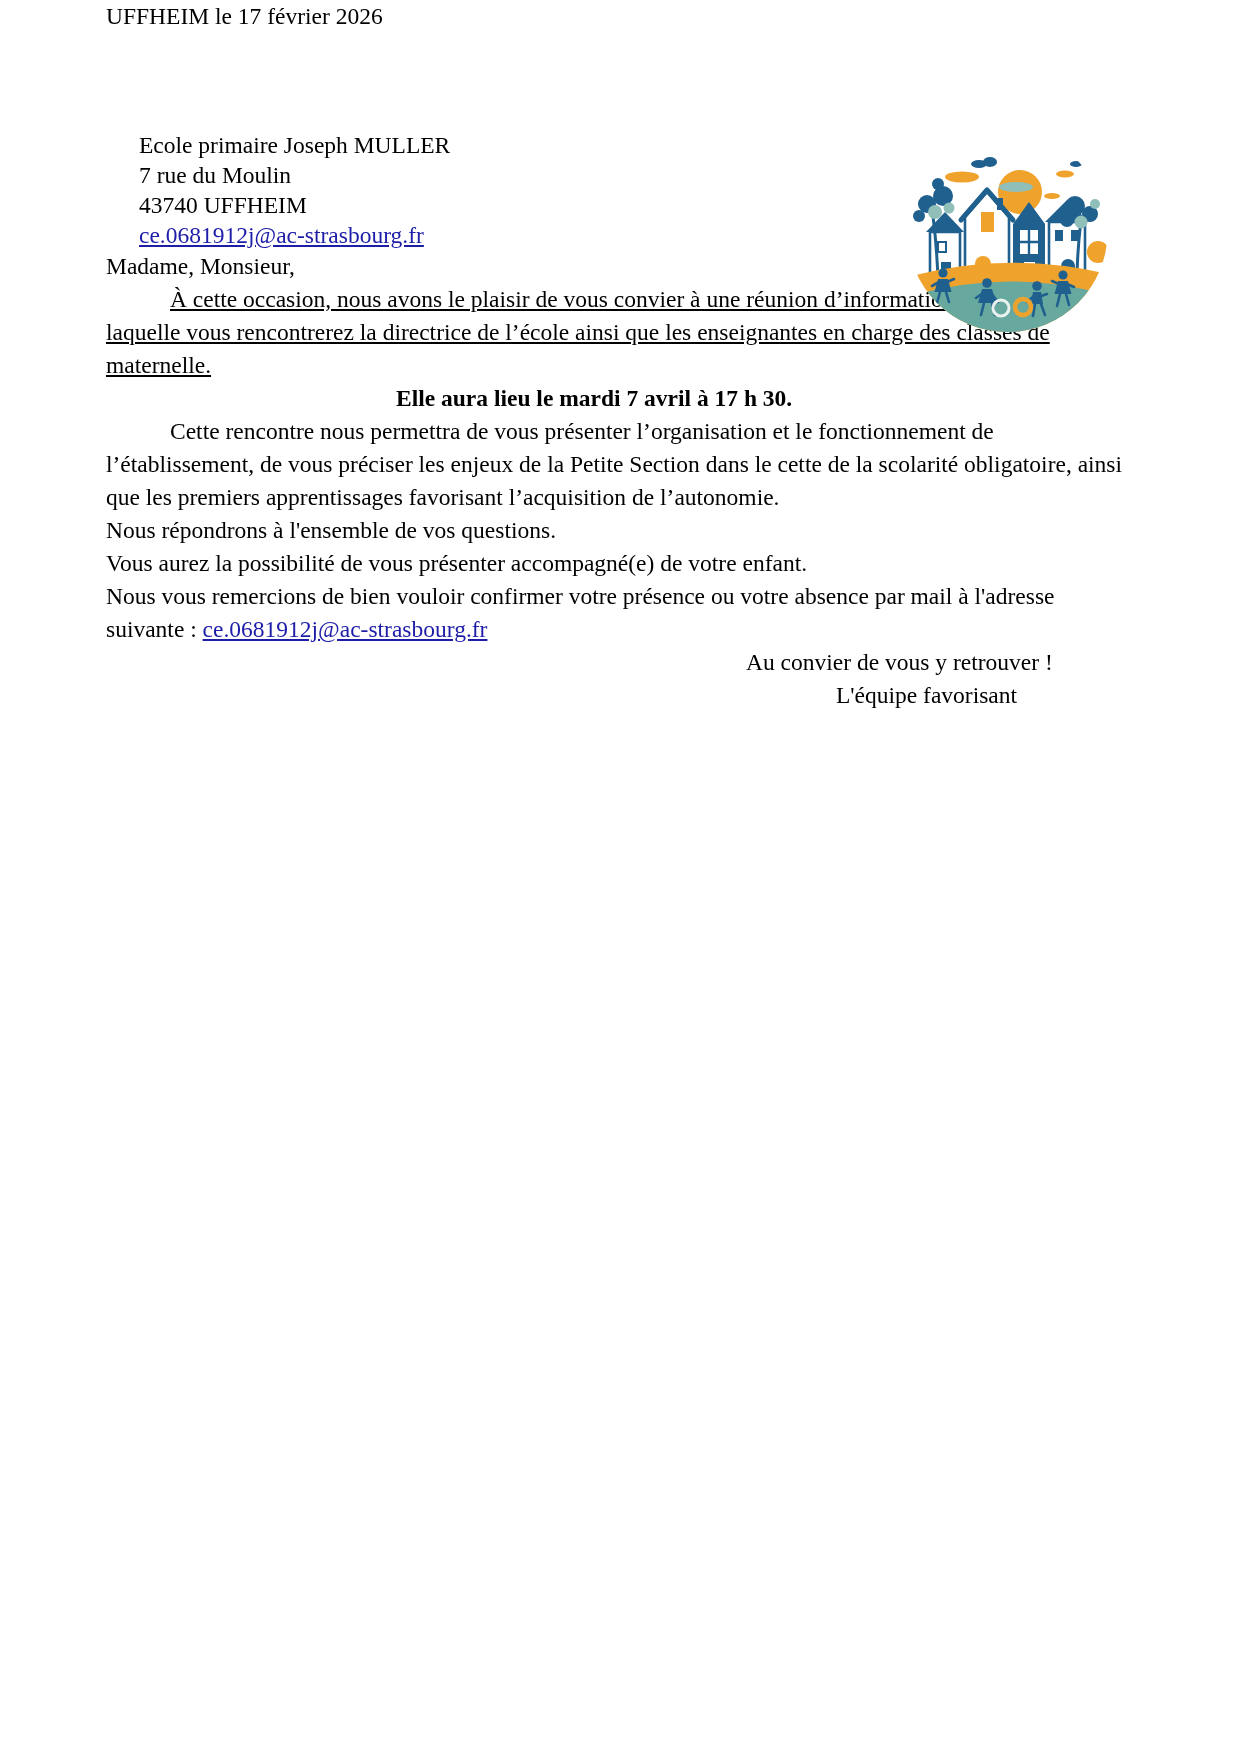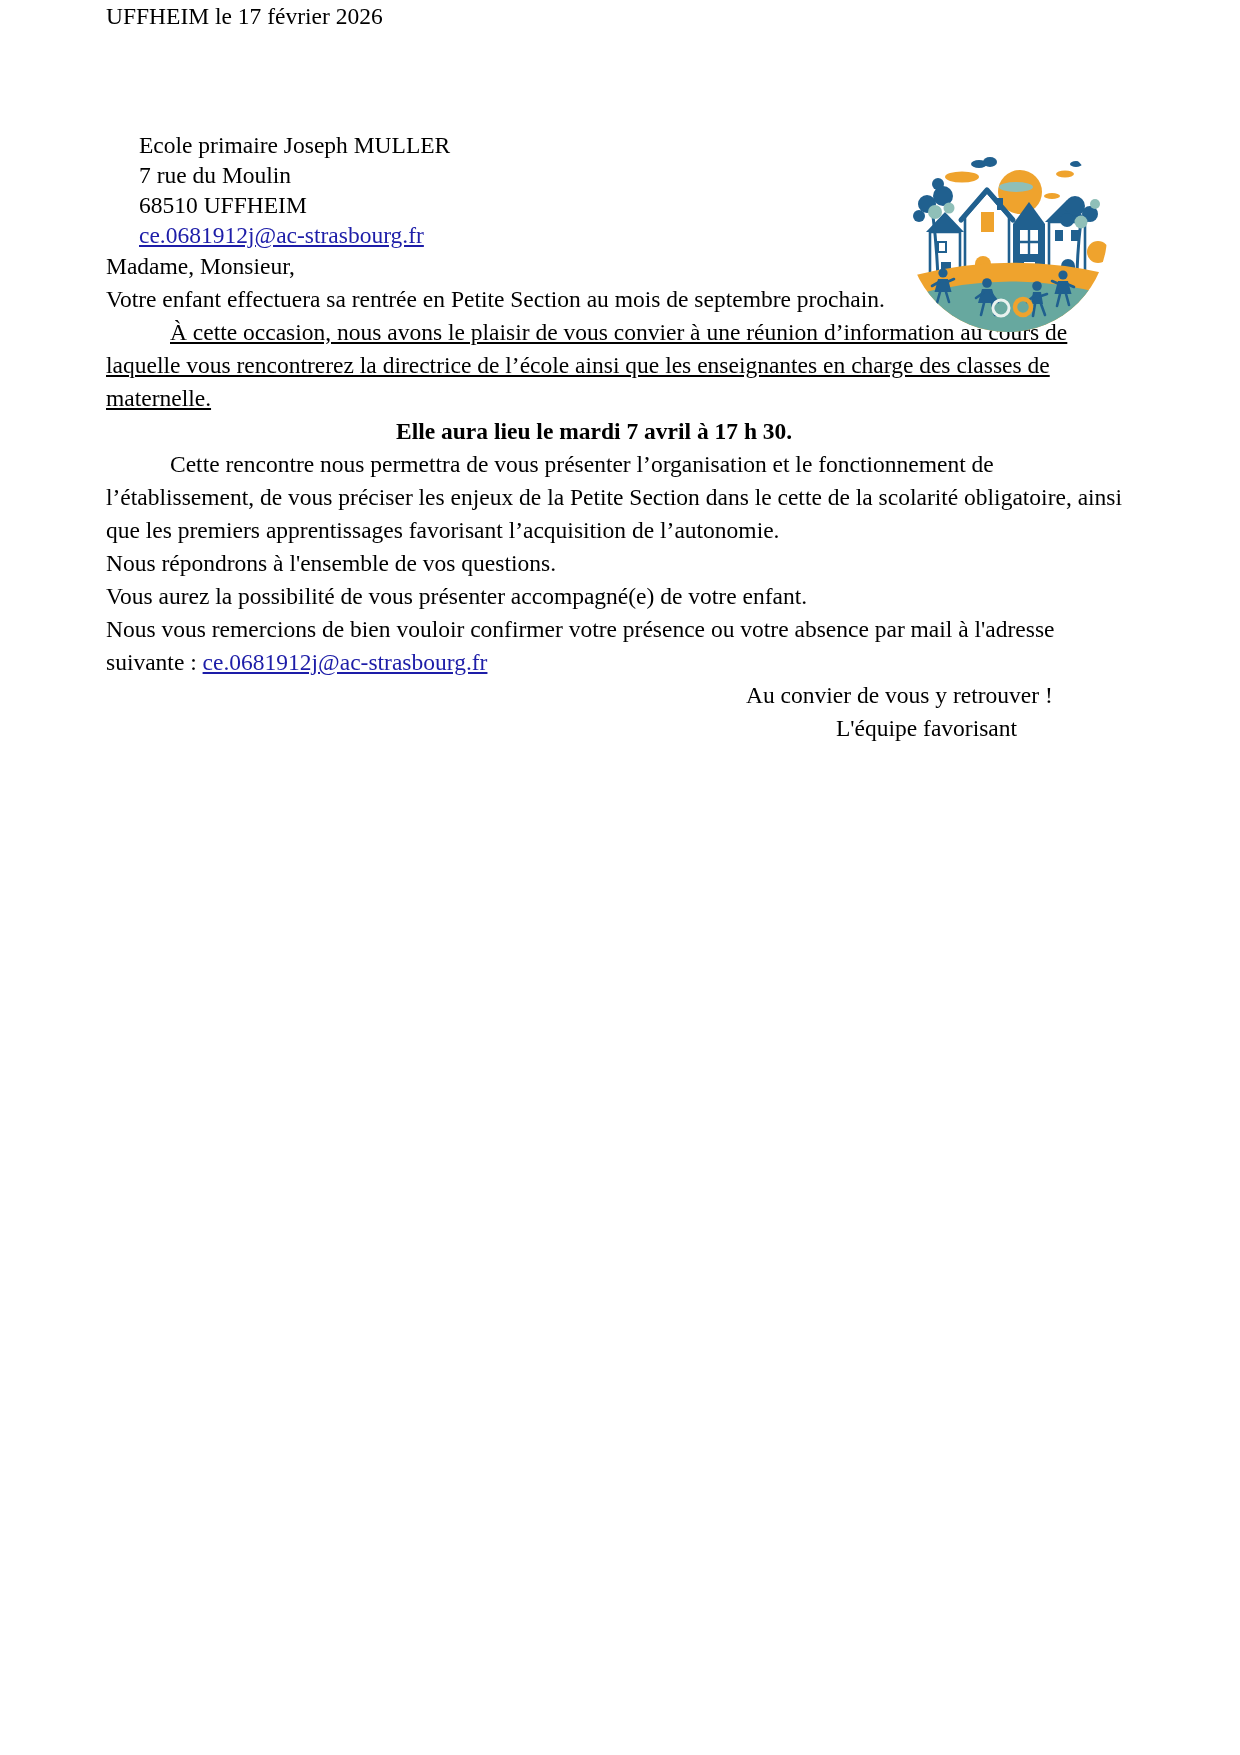--- a/index.html
+++ b/index.html
@@ -167,28 +167,27 @@
         </g>
       </g>
     </svg>
   </div>
 
   <p class="date">UFFHEIM le 17 février 2026</p>
 
   <div class="sender">
     <p>Ecole primaire Joseph MULLER</p>
     <p>7 rue du Moulin</p>
-    <p>68510 UFFHEIM</p>
+    <p>43740 UFFHEIM</p>
     <p><a class="link" href="#">ce.0681912j@ac-strasbourg.fr</a></p>
   </div>
 
 
   <p class="salutation">Madame, Monsieur,</p>
 
-  <p class="p1">Votre enfant effectuera sa rentrée en Petite Section au mois de septembre prochain.</p>
 
   <p class="p2">À cette occasion, nous avons le plaisir de vous convier à une réunion d’information au cours de laquelle vous rencontrerez la directrice de l’école ainsi que les enseignantes en charge des classes de maternelle.</p>
 
   <p class="highlight">Elle aura lieu le mardi 7 avril à 17 h 30.</p>
 
   <p class="p3">Cette rencontre nous permettra de vous présenter l’organisation et le fonctionnement de l’établissement, de vous préciser les enjeux de la Petite Section dans le cette de la scolarité obligatoire, ainsi que les premiers apprentissages favorisant l’acquisition de l’autonomie.</p>
 
   <p class="p4">Nous répondrons à l'ensemble de vos questions.</p>
 
   <p class="p5">Vous aurez la possibilité de vous présenter accompagné(e) de votre enfant.</p>

